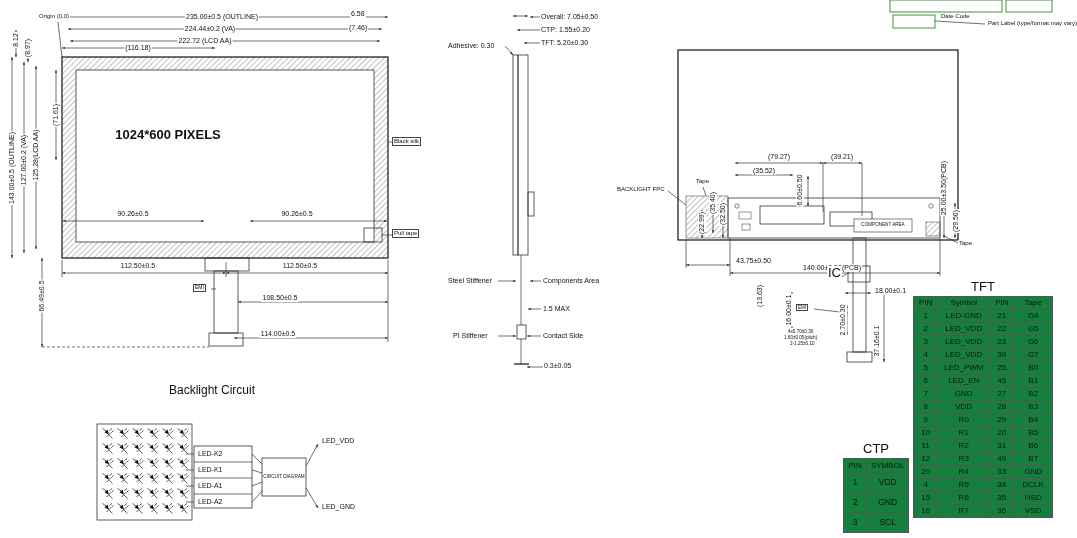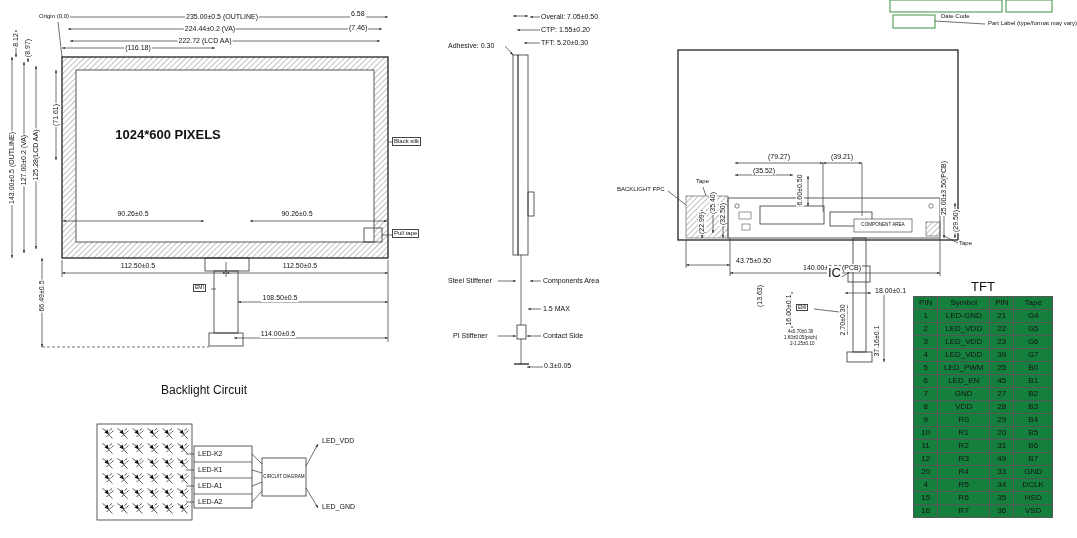--- a/index.html
+++ b/index.html
@@ -291,21 +291,21 @@
 <span class="lb" style="left:874px;top:287px;">18.00±0.1</span>
 <span class="rc" style="left:760px;top:296px;">(13.63)</span>
 <span class="rc" style="left:789px;top:310px;">16.00±0.1</span>
 <span class="rc" style="left:843px;top:320px;">2.70±0.30</span>
 <span class="lb f45" style="left:787px;top:329px;">4x0.70±0.30</span>
 <span class="lb f45" style="left:783px;top:335px;">1.60±0.05(pitch)</span>
 <span class="lb f45" style="left:789px;top:341px;">2-1.25±0.10</span>
 <span class="rc" style="left:877px;top:341px;">37.16±0.1</span>
 <span class="lb bx f45" style="left:796px;top:304px;">EMI</span>
 
-<span class="lb f12" style="left:160px;top:384px;">Backlight Circuit</span>
+<span class="lb f12" style="left:168px;top:384px;">Backlight Circuit</span>
 <span class="lb" style="left:197px;top:450px;">LED-K2</span>
 <span class="lb" style="left:197px;top:466px;">LED-K1</span>
 <span class="lb" style="left:197px;top:482px;">LED-A1</span>
 <span class="lb" style="left:197px;top:498px;">LED-A2</span>
 <span class="lb lc f45" style="left:284px;top:474px;background:transparent;">CIRCUIT DIAGRAM</span>
 <span class="lb" style="left:321px;top:437px;">LED_VDD</span>
 <span class="lb" style="left:321px;top:503px;">LED_GND</span>
 
 <div class="tbl" style="left:913px;top:279px;width:140px;">
   <div class="tbl-title">TFT</div>
@@ -418,14 +418,43 @@
           <tr>
             <td>16</td>
             <td>R7</td>
             <td>36</td>
             <td>VSD</td>
           </tr>
         </tbody>
   </table>
 </div>
 
-
+<div class="tbl" style="left:843px;top:441px;width:66px;">
+  <div class="tbl-title">CTP</div>
+  <table class="ctp">
+    <colgroup>
+          <col style="width:24px">
+          <col style="width:42px">
+        </colgroup>
+    <thead>
+          <tr>
+            <th>PIN</th>
+            <th>SYMBOL</th>
+          </tr>
+        </thead>
+    <tbody>
+          <tr>
+            <td>1</td>
+            <td>VDD</td>
+          </tr>
+          <tr>
+            <td>2</td>
+            <td>GND</td>
+          </tr>
+          <tr>
+            <td>3</td>
+            <td>SCL</td>
+          </tr>
+        </tbody>
+  </table>
 </div>
 
+</div>
+
 </body></html>

